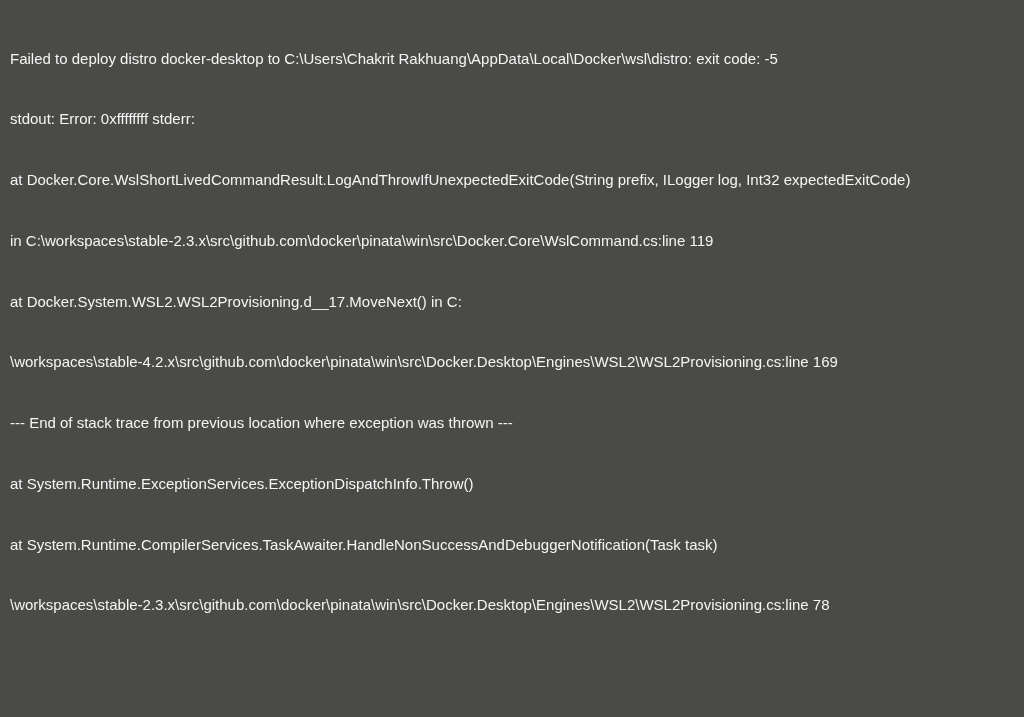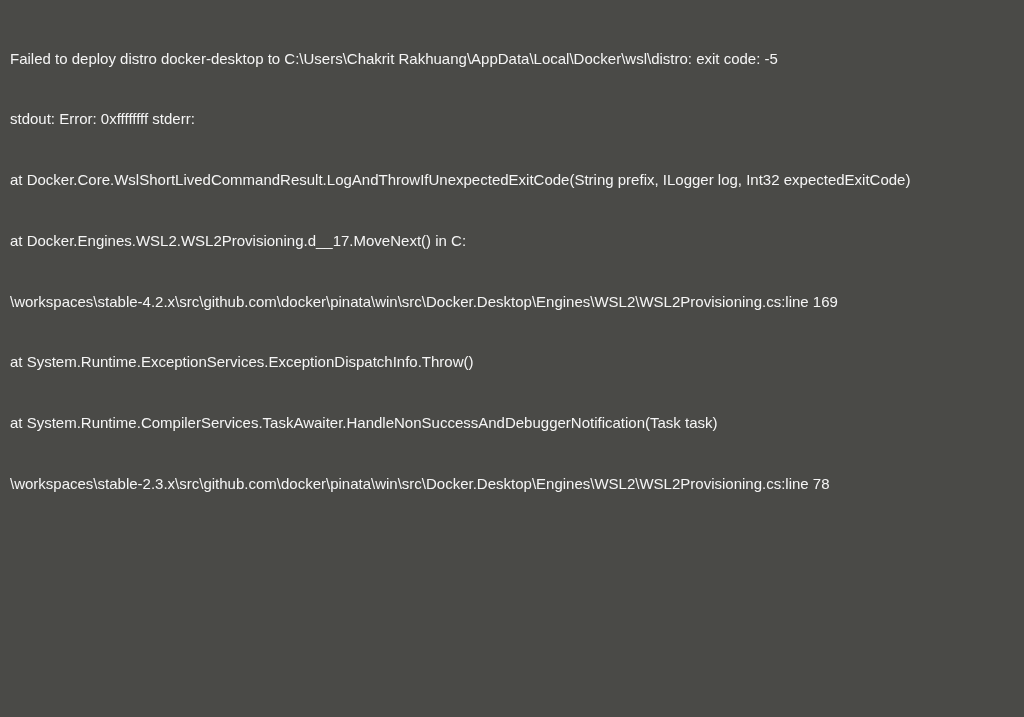--- a/index.html
+++ b/index.html
@@ -26,22 +26,24 @@
       display: block;
     }
   </style>
 </head>
 <body>
 
 <div class="stack-trace">
   <span class="line">Failed to deploy distro docker-desktop to C:\Users\Chakrit Rakhuang\AppData\Local\Docker\wsl\distro: exit code: -5</span>
   <span class="line">stdout: Error: 0xffffffff stderr:</span>
   <span class="line">at Docker.Core.WslShortLivedCommandResult.LogAndThrowIfUnexpectedExitCode(String prefix, ILogger log, Int32 expectedExitCode)</span>
-  <span class="line">at Docker.Engines.WSL2.WSL2Provisioning.d__17.MoveNext() in C:</span>
+  <span class="line">in C:\workspaces\stable-2.3.x\src\github.com\docker\pinata\win\src\Docker.Core\WslCommand.cs:line 119</span>
+  <span class="line">at Docker.System.WSL2.WSL2Provisioning.d__17.MoveNext() in C:</span>
   <span class="line">\workspaces\stable-4.2.x\src\github.com\docker\pinata\win\src\Docker.Desktop\Engines\WSL2\WSL2Provisioning.cs:line 169</span>
+  <span class="line">--- End of stack trace from previous location where exception was thrown ---</span>
   <span class="line">at System.Runtime.ExceptionServices.ExceptionDispatchInfo.Throw()</span>
   <span class="line">at System.Runtime.CompilerServices.TaskAwaiter.HandleNonSuccessAndDebuggerNotification(Task task)</span>
   <span class="line">\workspaces\stable-2.3.x\src\github.com\docker\pinata\win\src\Docker.Desktop\Engines\WSL2\WSL2Provisioning.cs:line 78</span>
   
   
   
   
   
   
   

